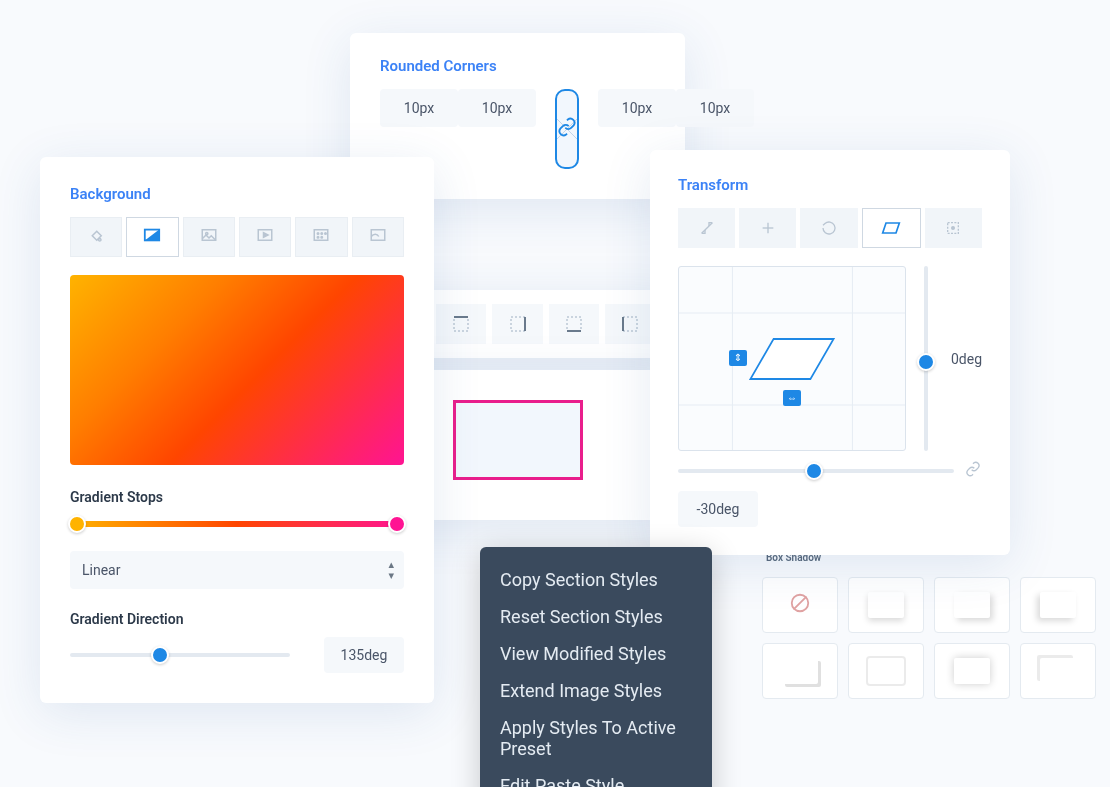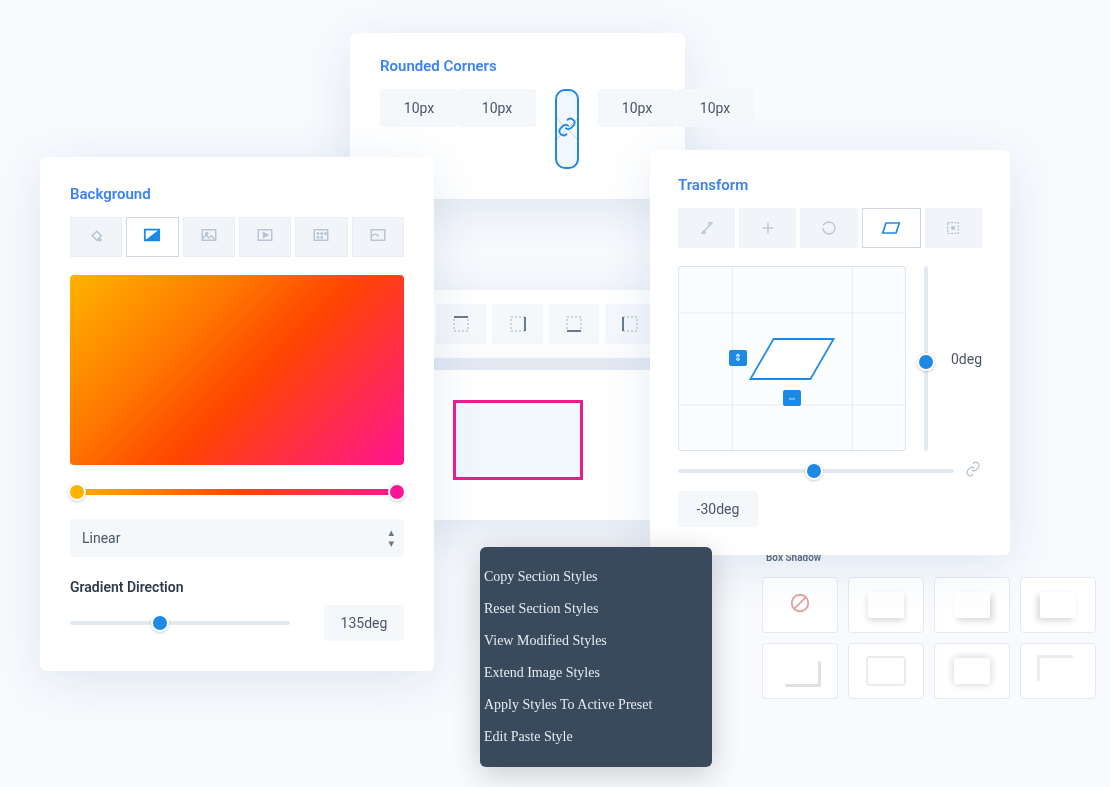--- a/index.html
+++ b/index.html
@@ -101,21 +101,21 @@
 
 .bprev-panel { left: 350px; top: 370px; width: 335px; padding: 30px 30px 40px; }
 .bprev { width: 130px; height: 80px; border: 3px solid #e91e8c; background: #f2f7fd; margin: 0 auto; }
 
 .menu {
   position: absolute; left: 480px; top: 547px; width: 232px;
   background: #3a4a5d; border-radius: 6px; padding: 14px 0;
   box-shadow: 0 6px 30px rgba(0,0,0,.2);
 }
 .menu-item {
-  padding: 8px 4px; color: #e4ebf2; font-size: 14px; cursor: pointer; font-family: Liberation Serif, serif;
+  padding: 8px 20px; color: #e4ebf2; font-size: 18px; cursor: pointer;
 }
 
 .tf-panel { left: 650px; top: 150px; width: 360px; padding: 26px 28px 28px; }
 .tf-tabs { display: flex; gap: 4px; margin-bottom: 18px; }
 .tf-tab { flex: 1; height: 40px; background: #f1f5f9; display: flex; align-items:center; justify-content:center; color:#b9c5d2; cursor:pointer; }
 .tf-tab.active { background: #fff; border: 1px solid #cfd8e2; color: #1e88e5; }
 .tf-main { display: flex; gap: 12px; }
 .tf-canvas {
   width: 240px; height: 185px; border: 1px solid #dbe3ec; border-radius: 3px;
   background: linear-gradient(#e5ecf3 1px, transparent 1px) 0 50% / 100% 92px,
@@ -343,20 +343,21 @@
     <div class="tab">
         <span><svg width="18" height="18" viewBox="0 0 24 24" fill="none" stroke="currentColor" stroke-width="2">
             <rect x="3" y="5" width="18" height="14"></rect>
             <path d="M3 14c3-4 8-4 10 0"></path>
           </svg></span>
       </div>
   </div>
   <div class="gradient-preview"></div>
 
   <div class="slider-wrap">
+    <div class="section-label">Gradient Stops</div>
     <div class="slider-track">
       <div class="slider-stop stop-left"></div>
       <div class="slider-stop stop-right"></div>
     </div>
   </div>
 
   <div class="select-wrap">
     <span>Linear</span>
     <span class="select-caret">▴<br>▾</span>
   </div>

